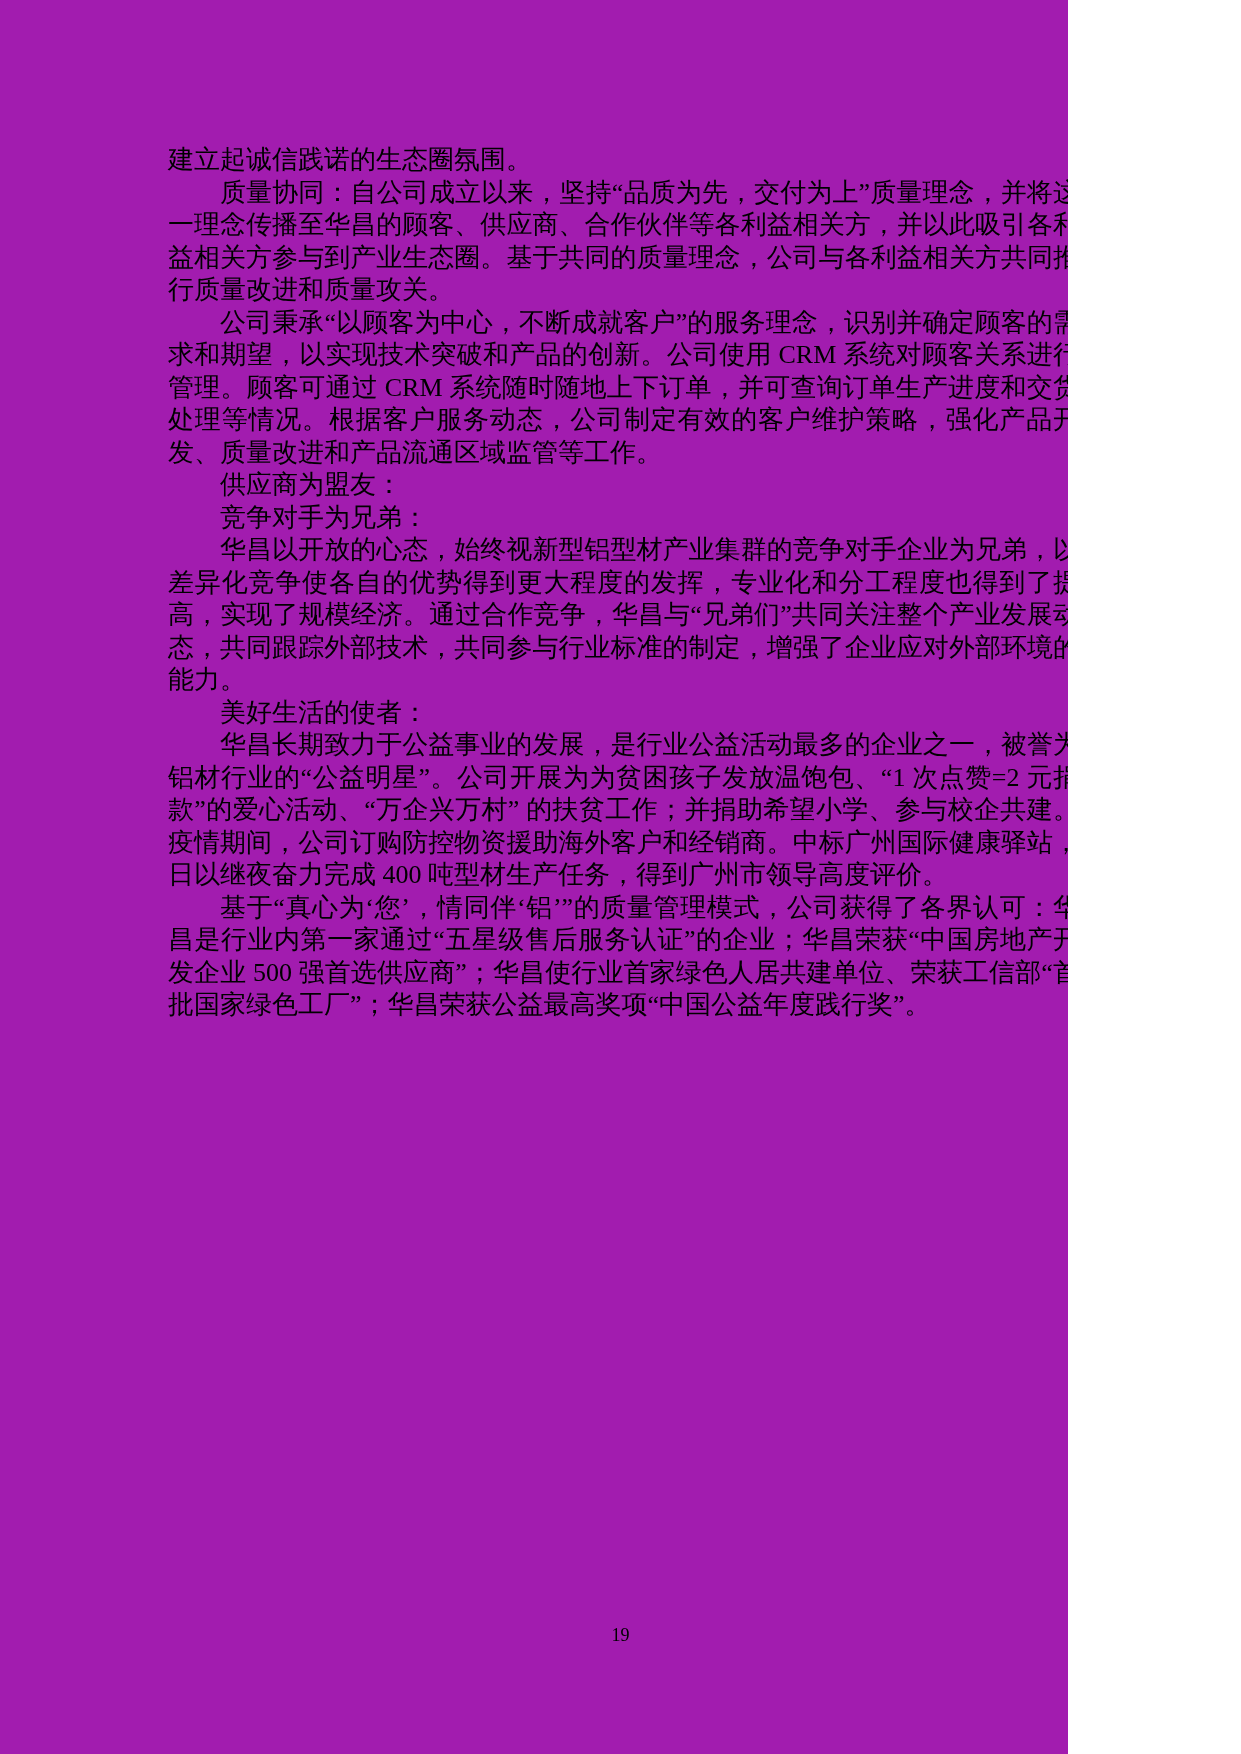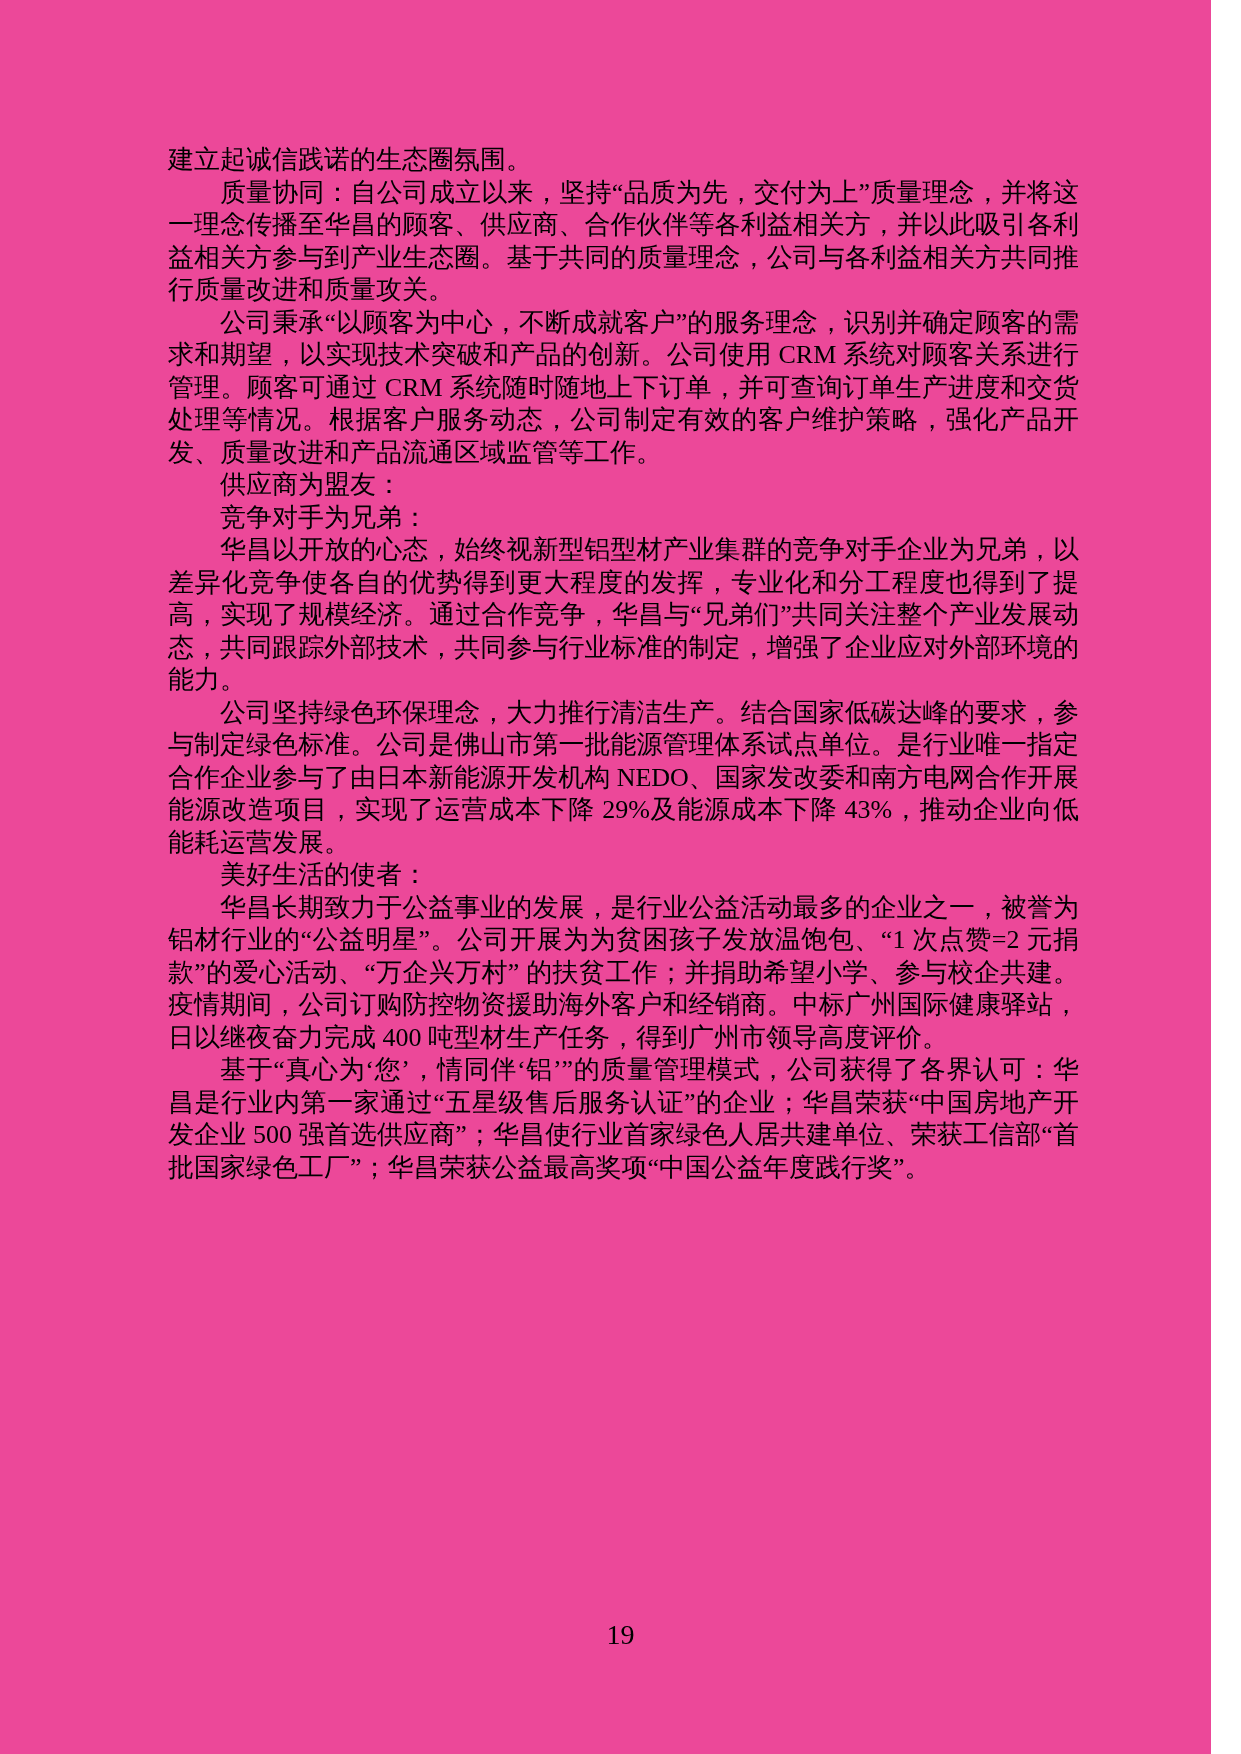--- a/index.html
+++ b/index.html
@@ -2,23 +2,23 @@
 <html><head>
 <meta charset="utf-8">
 <style>
   html, body {
     margin: 0;
     padding: 0;
     background: #ffffff;
   }
   .page {
     position: relative;
-    width: 1211px;
+    width: 1068px;
     height: 1754px;
-    background: #ec4899;
+    background: #a21caf;
     font-family: "Liberation Serif", "DejaVu Serif", serif;
     color: #000000;
     overflow: hidden;
   }
   .text-block {
     position: absolute;
     left: 168px;
     top: 144px;
     width: 911px;
     font-size: 26px;
@@ -35,36 +35,35 @@
   }
   .text-block p.no-indent {
     text-indent: 0;
   }
   .footer {
     position: absolute;
     left: 0;
     top: 1620px;
     width: 1241px;
     text-align: center;
-    font-size: 28px;
+    font-size: 18px;
     line-height: 30px;
   }
 </style>
 </head>
 <body>
 
 <div class="page">
   <div class="text-block">
     <p class="no-indent">建立起诚信践诺的生态圈氛围。</p>
     <p>质量协同：自公司成立以来，坚持“品质为先，交付为上”质量理念，并将这一理念传播至华昌的顾客、供应商、合作伙伴等各利益相关方，并以此吸引各利益相关方参与到产业生态圈。基于共同的质量理念，公司与各利益相关方共同推行质量改进和质量攻关。</p>
     <p>公司秉承“以顾客为中心，不断成就客户”的服务理念，识别并确定顾客的需求和期望，以实现技术突破和产品的创新。公司使用 CRM 系统对顾客关系进行管理。顾客可通过 CRM 系统随时随地上下订单，并可查询订单生产进度和交货处理等情况。根据客户服务动态，公司制定有效的客户维护策略，强化产品开发、质量改进和产品流通区域监管等工作。</p>
     <p>供应商为盟友：</p>
     <p>竞争对手为兄弟：</p>
     <p>华昌以开放的心态，始终视新型铝型材产业集群的竞争对手企业为兄弟，以差异化竞争使各自的优势得到更大程度的发挥，专业化和分工程度也得到了提高，实现了规模经济。通过合作竞争，华昌与“兄弟们”共同关注整个产业发展动态，共同跟踪外部技术，共同参与行业标准的制定，增强了企业应对外部环境的能力。</p>
-    <p>公司坚持绿色环保理念，大力推行清洁生产。结合国家低碳达峰的要求，参与制定绿色标准。公司是佛山市第一批能源管理体系试点单位。是行业唯一指定合作企业参与了由日本新能源开发机构 NEDO、国家发改委和南方电网合作开展能源改造项目，实现了运营成本下降 29%及能源成本下降 43%，推动企业向低能耗运营发展。</p>
     <p>美好生活的使者：</p>
     <p>华昌长期致力于公益事业的发展，是行业公益活动最多的企业之一，被誉为铝材行业的“公益明星”。公司开展为为贫困孩子发放温饱包、“1 次点赞=2 元捐款”的爱心活动、“万企兴万村” 的扶贫工作；并捐助希望小学、参与校企共建。疫情期间，公司订购防控物资援助海外客户和经销商。中标广州国际健康驿站，日以继夜奋力完成 400 吨型材生产任务，得到广州市领导高度评价。</p>
     <p>基于“真心为‘您’，情同伴‘铝’”的质量管理模式，公司获得了各界认可：华昌是行业内第一家通过“五星级售后服务认证”的企业；华昌荣获“中国房地产开发企业 500 强首选供应商”；华昌使行业首家绿色人居共建单位、荣获工信部“首批国家绿色工厂”；华昌荣获公益最高奖项“中国公益年度践行奖”。</p>
   </div>
   <div class="footer">
     <span>19</span>
   </div>
 </div>
 
 </body></html>

